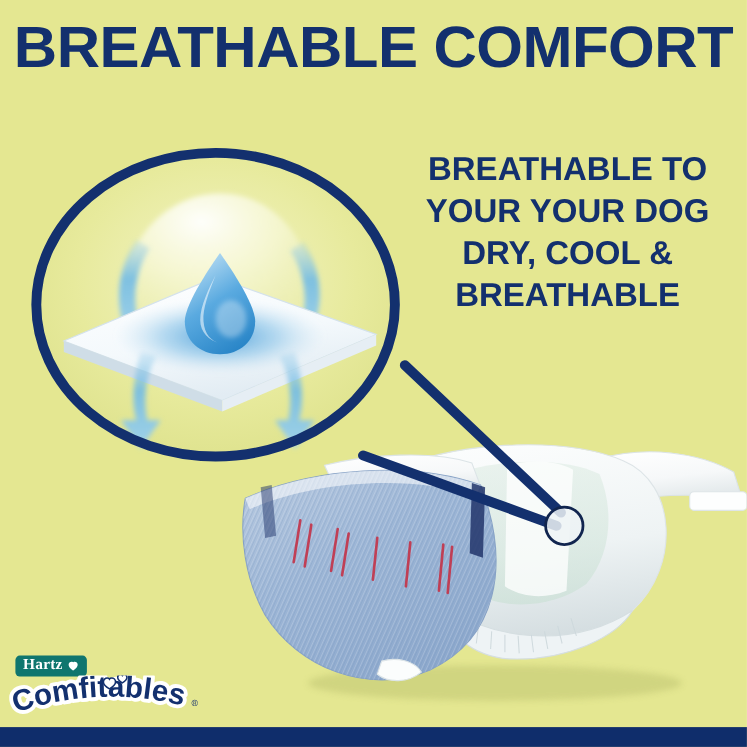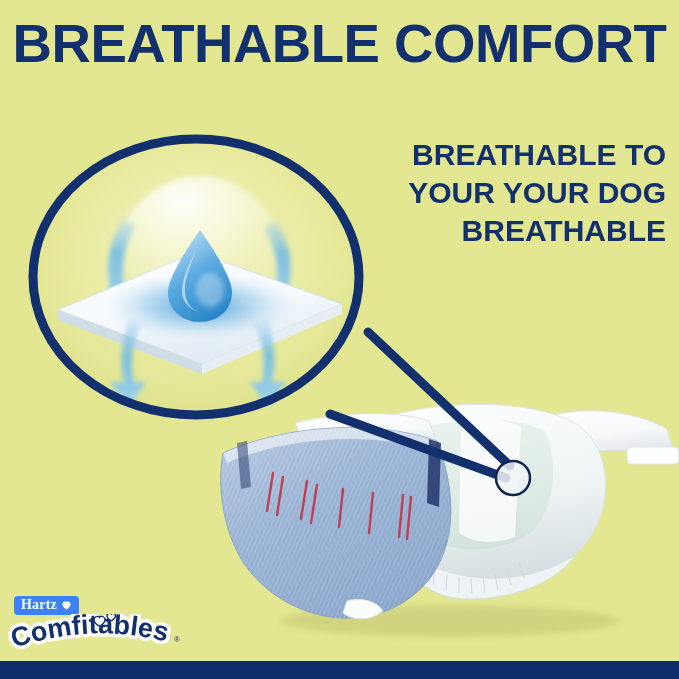--- a/index.html
+++ b/index.html
@@ -44,21 +44,21 @@
     top: 136px;
     width: 300px;
     text-align: center;
     color: #13306e;
     font-family: "Liberation Sans", sans-serif;
     font-weight: bold;
     font-size: 30px;
     line-height: 38px;
     letter-spacing: 0px;
   }
-  #body-copy div { white-space: nowrap; text-align: right; }
+  #body-copy div { white-space: nowrap; }
 
   
   #magnifier {
     position: absolute;
     left: 24px;
     top: 134px;
     width: 350px;
     height: 290px;
   }
   #magnifier svg { display: block; }
@@ -88,21 +88,21 @@
     position: absolute;
     left: 8px;
     top: 596px;
     width: 178px;
     height: 58px;
   }
   #hartz-badge {
     position: absolute;
     left: 6px;
     top: 0px;
-    background: #3b82f6;
+    background: #0f766e;
     border-radius: 4px;
     padding: 2px 7px 3px 7px;
     display: flex;
     align-items: center;
     gap: 4px;
   }
   #hartz-word {
     color: #ffffff;
     font-family: "Liberation Serif", serif;
     font-weight: bold;
@@ -136,20 +136,21 @@
 </head>
 <body>
 
 <div id="card">
 
   <div id="headline">BREATHABLE COMFORT</div>
 
   <div id="body-copy">
     <div>BREATHABLE TO</div>
     <div>YOUR YOUR DOG</div>
+    <div>DRY, COOL &amp;</div>
     <div>BREATHABLE</div>
   </div>
 
   <div id="product">
     <svg width="464" height="250" viewBox="0 0 464 250" xmlns="http://www.w3.org/2000/svg">
       <defs>
         <linearGradient id="whiteShell" x1="0" y1="0" x2="0.3" y2="1">
           <stop offset="0%" stop-color="#ffffff"></stop>
           <stop offset="55%" stop-color="#f6f8f9"></stop>
           <stop offset="100%" stop-color="#dfe6e8"></stop>

